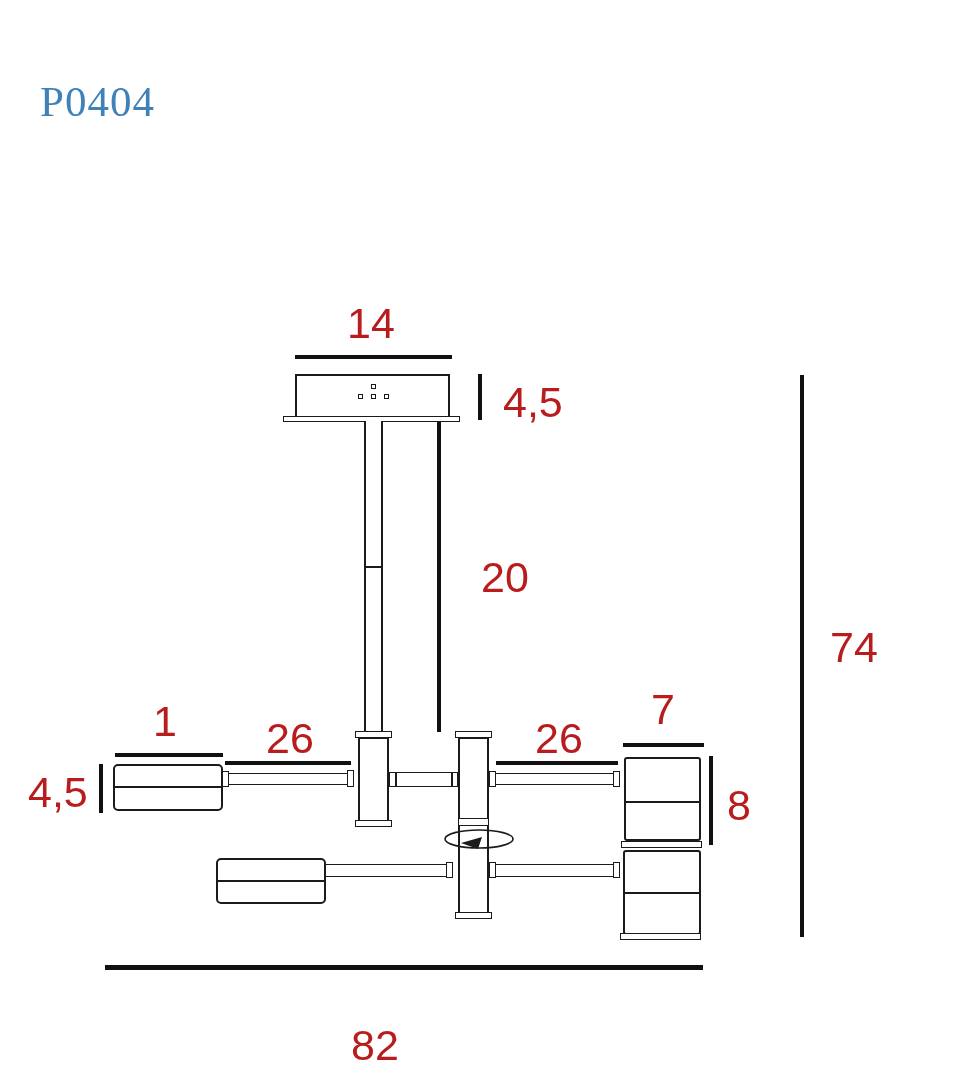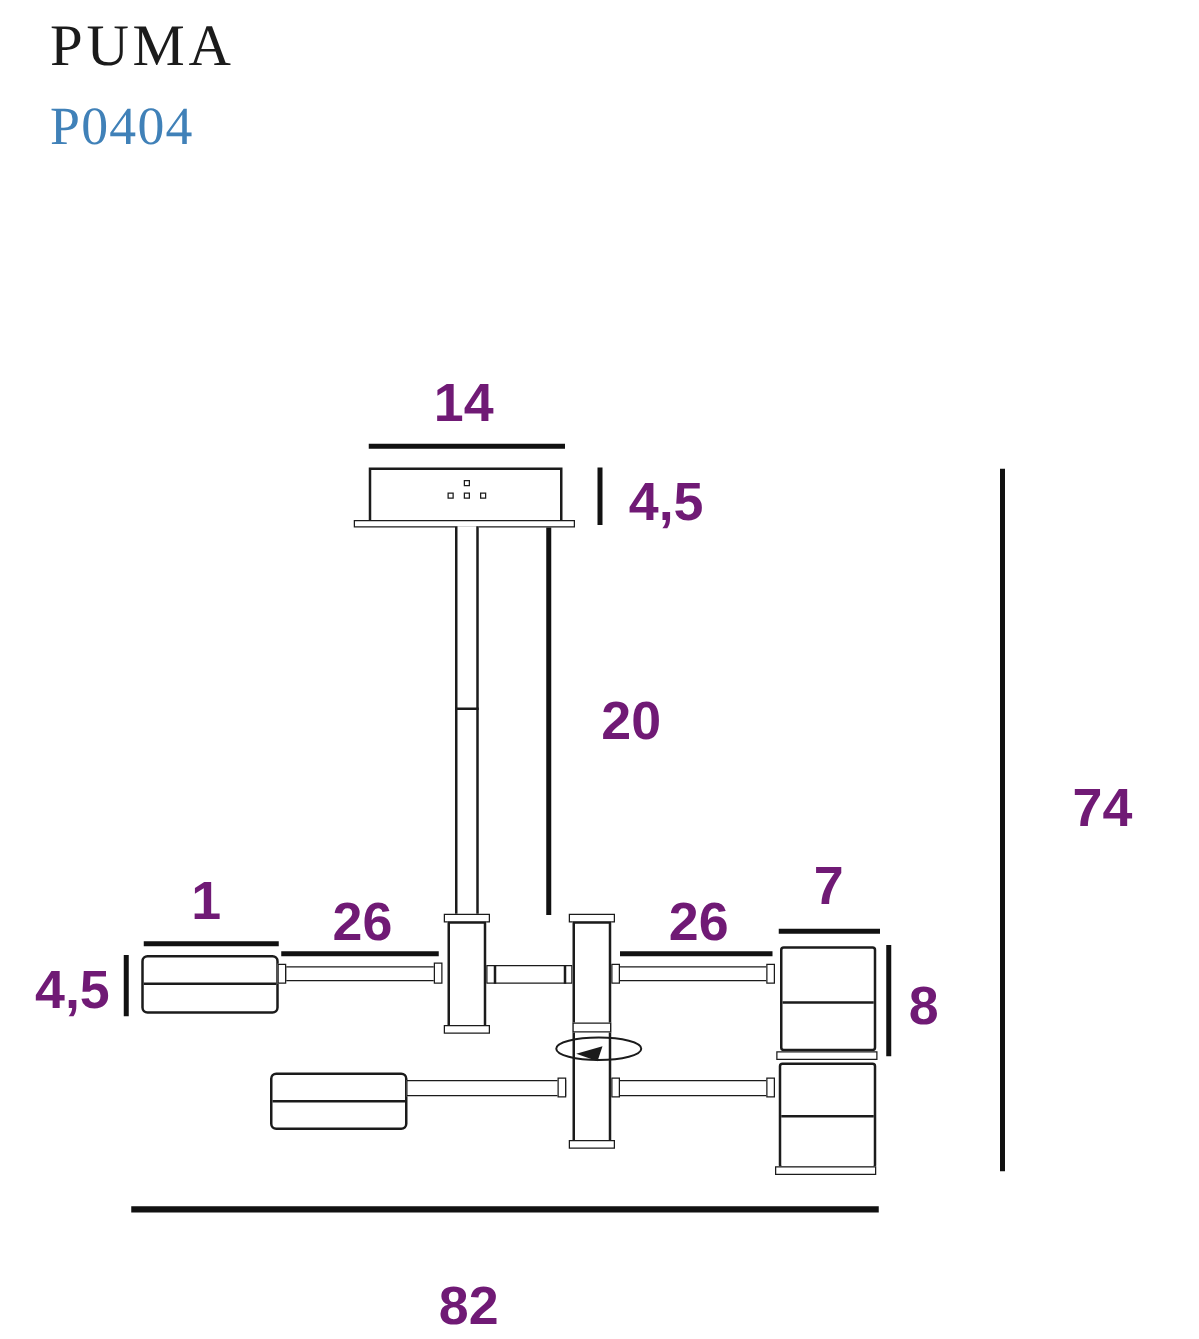--- a/index.html
+++ b/index.html
@@ -13,23 +13,22 @@
     font-family:"Liberation Serif",serif;font-weight:400;
     font-size:47px;letter-spacing:3px;color:#1b1b1b;line-height:1;
   }
   .product-code{
     position:absolute;left:40px;top:80px;
     font-family:"Liberation Serif",serif;font-weight:400;
     font-size:43px;letter-spacing:1px;color:#4081b8;line-height:1;
   }
   
   .dim-label{
-    position:absolute;color:#701a75;font-size:43px;line-height:1;
+    position:absolute;color:#b91c1c;font-size:43px;line-height:1;
     white-space:nowrap;
-    font-weight:bold;
   }
   .ctr{transform:translateX(-50%);}
   
   .th{position:absolute;background:#111111;}
   
   .oln{position:absolute;border:2px solid #1b1b1b;background:#ffffff;box-sizing:border-box;}
   .oln-thin{position:absolute;border:1.5px solid #1b1b1b;background:#ffffff;box-sizing:border-box;}
   .hline{position:absolute;background:#1b1b1b;height:2px;}
   .vline{position:absolute;background:#1b1b1b;width:2px;}
   .rod{
@@ -37,21 +36,20 @@
     box-sizing:border-box;background:#ffffff;
   }
   .screw{position:absolute;width:5px;height:5px;border:1.2px solid #1b1b1b;box-sizing:border-box;background:#fff;}
   .svg-abs{position:absolute;}
 </style>
 </head>
 <body>
 
 <div class="page">
 
-  <div class="product-name">PUMA</div>
   <div class="product-code">P0404</div>
 
   <div class="dim-label ctr" style="left:371px;top:302px;">14</div>
   <div class="th" style="left:295px;top:355px;width:157px;height:4px;"></div>
 
   <div class="oln" style="left:295px;top:374px;width:155px;height:44px;"></div>
   <div class="oln-thin" style="left:283px;top:416px;width:177px;height:6px;"></div>
   <div class="screw" style="left:371px;top:384px;"></div>
   <div class="screw" style="left:358px;top:394px;"></div>
   <div class="screw" style="left:371px;top:394px;"></div>
@@ -60,21 +58,21 @@
   <div class="th" style="left:478px;top:374px;width:4px;height:46px;"></div>
   <div class="dim-label" style="left:503px;top:381px;">4,5</div>
 
   <div class="rod" style="left:364px;top:421px;width:19px;height:312px;"></div>
   <div class="hline" style="left:364px;top:566px;width:19px;"></div>
 
   <div class="th" style="left:437px;top:422px;width:4px;height:310px;"></div>
   <div class="dim-label" style="left:481px;top:556px;">20</div>
 
   <div class="th" style="left:800px;top:375px;width:4px;height:562px;"></div>
-  <div class="dim-label" style="left:858px;top:626px;">74</div>
+  <div class="dim-label" style="left:830px;top:626px;">74</div>
 
   <div class="dim-label ctr" style="left:165px;top:700px;">1</div>
   <div class="th" style="left:115px;top:753px;width:108px;height:4px;"></div>
 
   <div class="th" style="left:99px;top:764px;width:4px;height:49px;"></div>
   <div class="dim-label" style="left:28px;top:771px;">4,5</div>
 
   <div class="oln" style="left:113px;top:764px;width:110px;height:47px;border-radius:5px;"></div>
   <div class="hline" style="left:115px;top:786px;width:106px;"></div>
 

